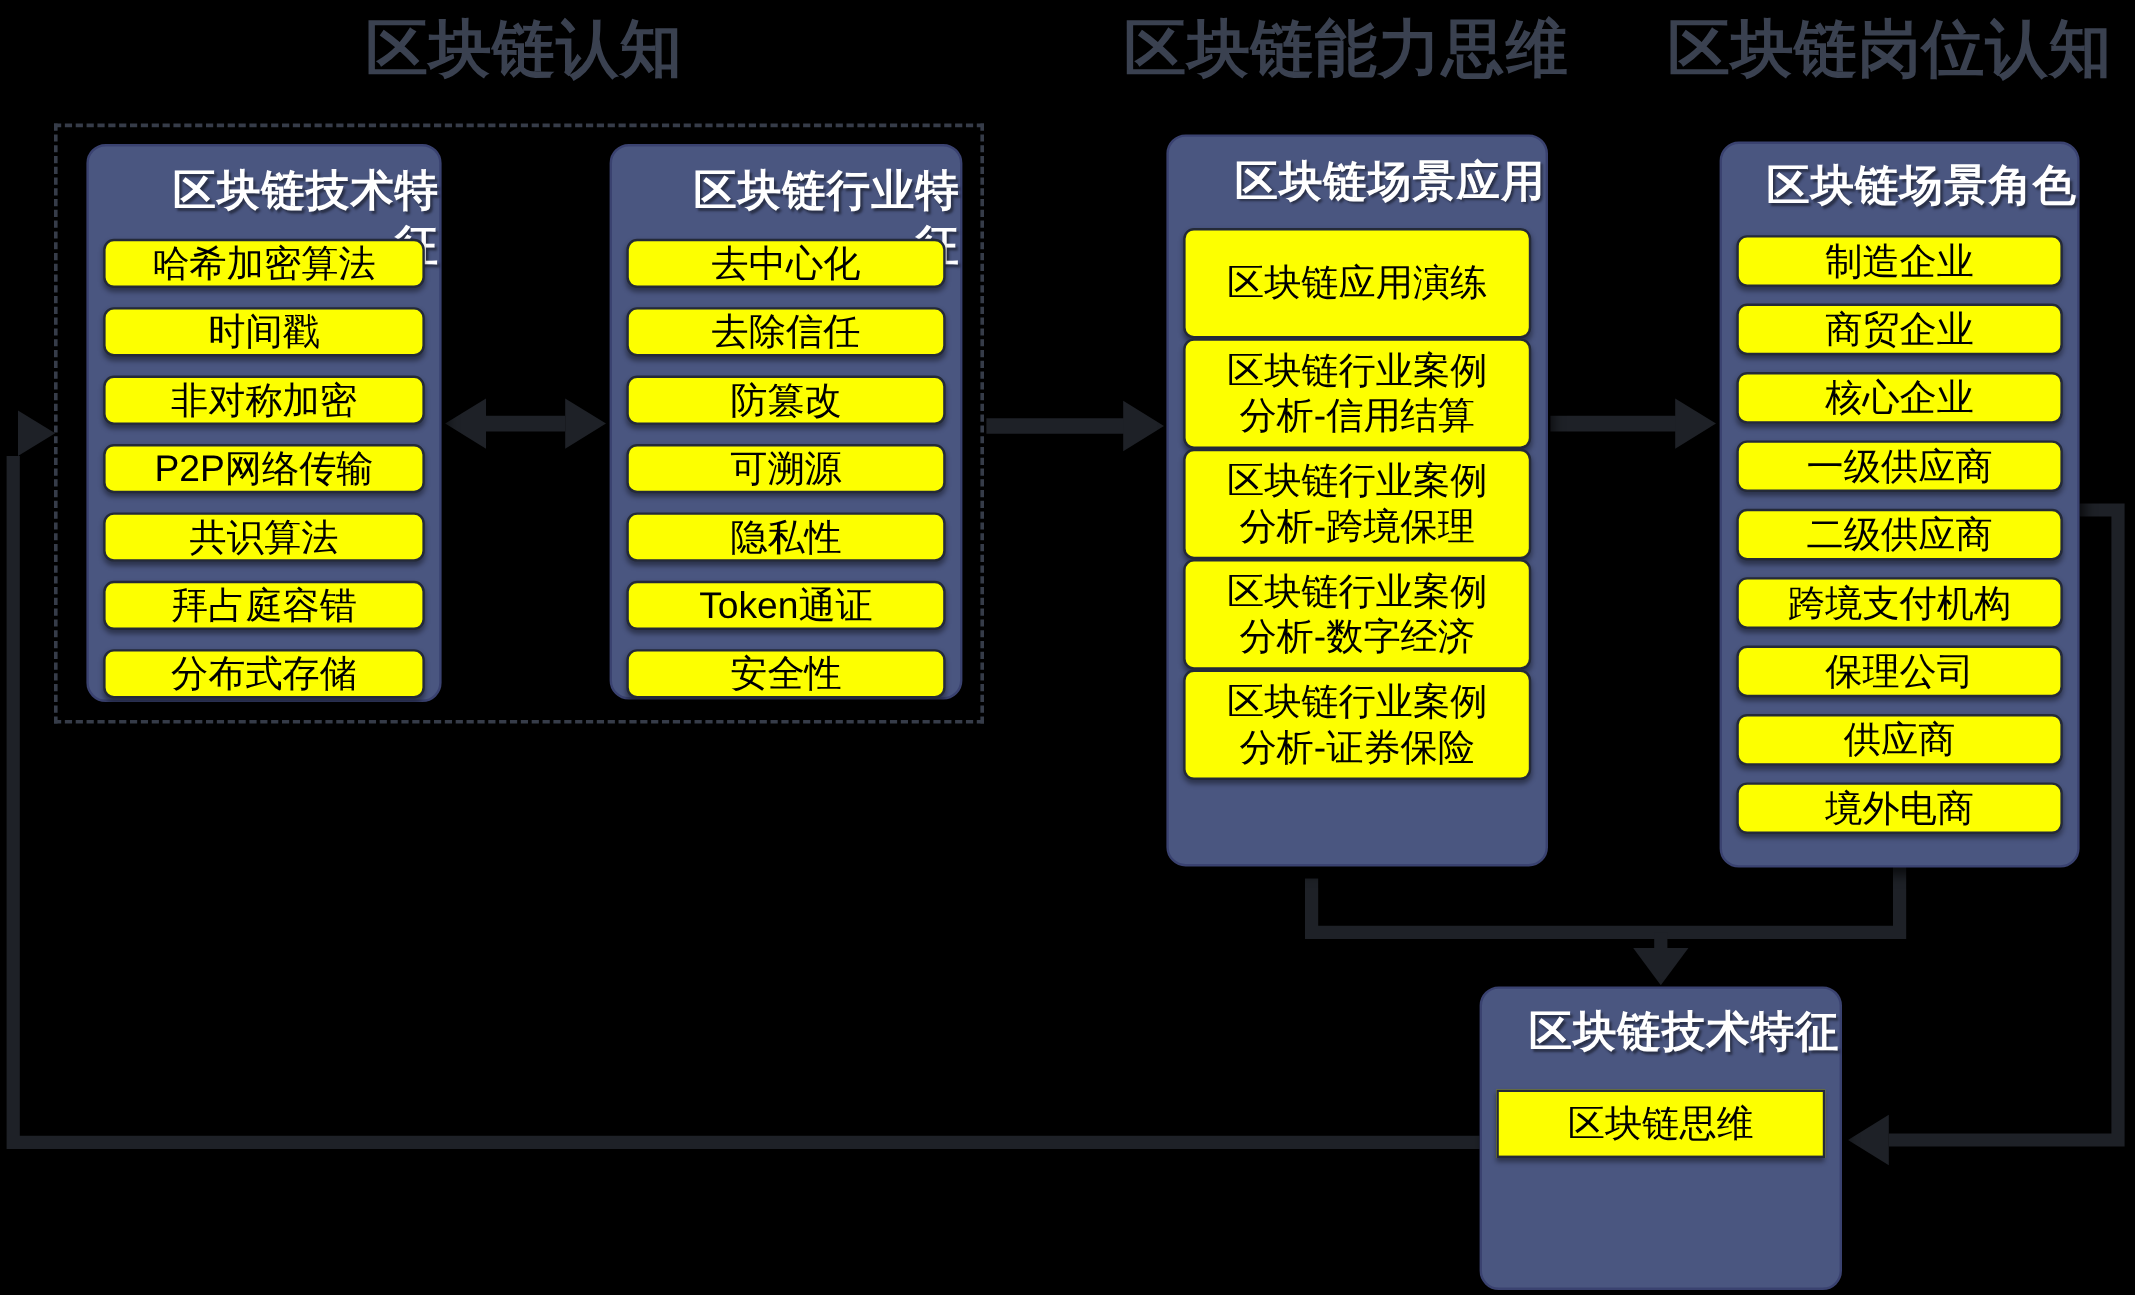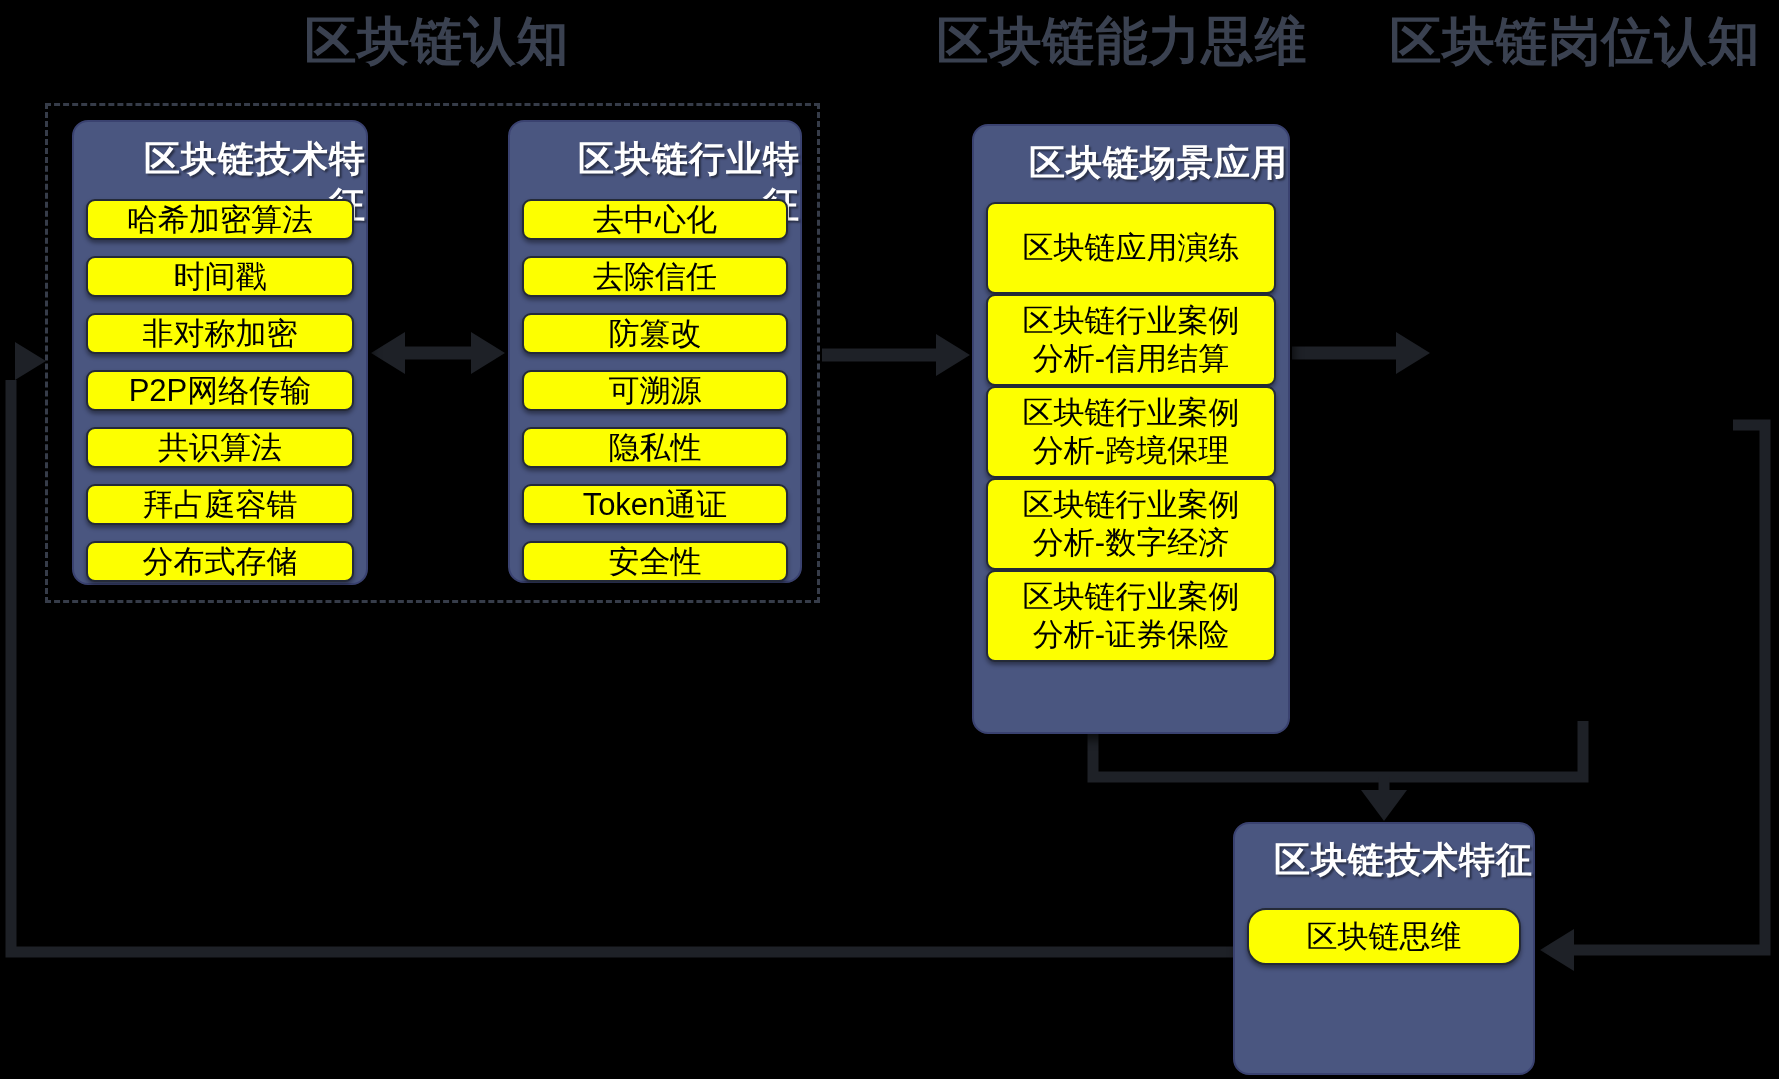--- a/index.html
+++ b/index.html
@@ -46,34 +46,34 @@
     text-align:center;font-size:31px;line-height:1.22;
     box-sizing:border-box;white-space:pre-line;
     box-shadow:0 3px 4px rgba(0,0,0,.4);
   }
   #p1{left:72px;top:120px;width:296px;height:465px}
   #p2{left:508px;top:120px;width:294px;height:463px}
   #p1 .panel-header,#p2 .panel-header{margin-top:14px;height:46px;line-height:46px;margin-bottom:17px}
   #p1 .items,#p2 .items{gap:16px}
   #p1 .item,#p2 .item{height:41px}
 
-  #p3{left:972px;top:124px;width:318px;height:610px}
+  #p3{left:972px;top:112px;width:318px;height:610px}
   #p3 .panel-header{margin-top:14px;height:46px;line-height:46px;margin-bottom:16px}
   #p3 .items{}
   #p3 .item{height:92px}
 
   #p4{left:1433px;top:118px;width:300px;height:605px}
   #p4 .panel-header{margin-top:12px;height:46px;line-height:46px;margin-bottom:18px}
   #p4 .items{gap:14px}
   #p4 .item{height:43px}
 
   #p5{left:1233px;top:822px;width:302px;height:253px}
   #p5 .panel-header{margin-top:12px;height:48px;line-height:48px;margin-bottom:24px}
   #p5 .items{gap:20px}
-  #p5 .item{height:57px;border-radius:19px}
+  #p5 .item{height:57px;border-radius:0}
 
   .connectors{position:absolute;left:0;top:0;pointer-events:none}
   .connectors path{stroke:var(--arrow,#1e2127);stroke-width:11;fill:none}
   .connectors path.shaft{stroke-width:13}
   .connectors polygon{fill:var(--arrow,#1e2127)}
 </style>
 </head>
 <body>
 
 <div class="stage">
@@ -147,20 +147,34 @@
 分析-信用结算</div>
       <div class="item">区块链行业案例
 分析-跨境保理</div>
       <div class="item">区块链行业案例
 分析-数字经济</div>
       <div class="item">区块链行业案例
 分析-证券保险</div>
     </div>
   </div>
 
+  <div class="panel" id="p4">
+    <div class="panel-header">区块链场景角色</div>
+    <div class="items">
+      <div class="item">制造企业</div>
+      <div class="item">商贸企业</div>
+      <div class="item">核心企业</div>
+      <div class="item">一级供应商</div>
+      <div class="item">二级供应商</div>
+      <div class="item">跨境支付机构</div>
+      <div class="item">保理公司</div>
+      <div class="item">供应商</div>
+      <div class="item">境外电商</div>
+    </div>
+  </div>
 
   <div class="panel" id="p5">
     <div class="panel-header">区块链技术特征</div>
     <div class="items">
       <div class="item">区块链思维</div>
     </div>
   </div>
 
 </div>
 

